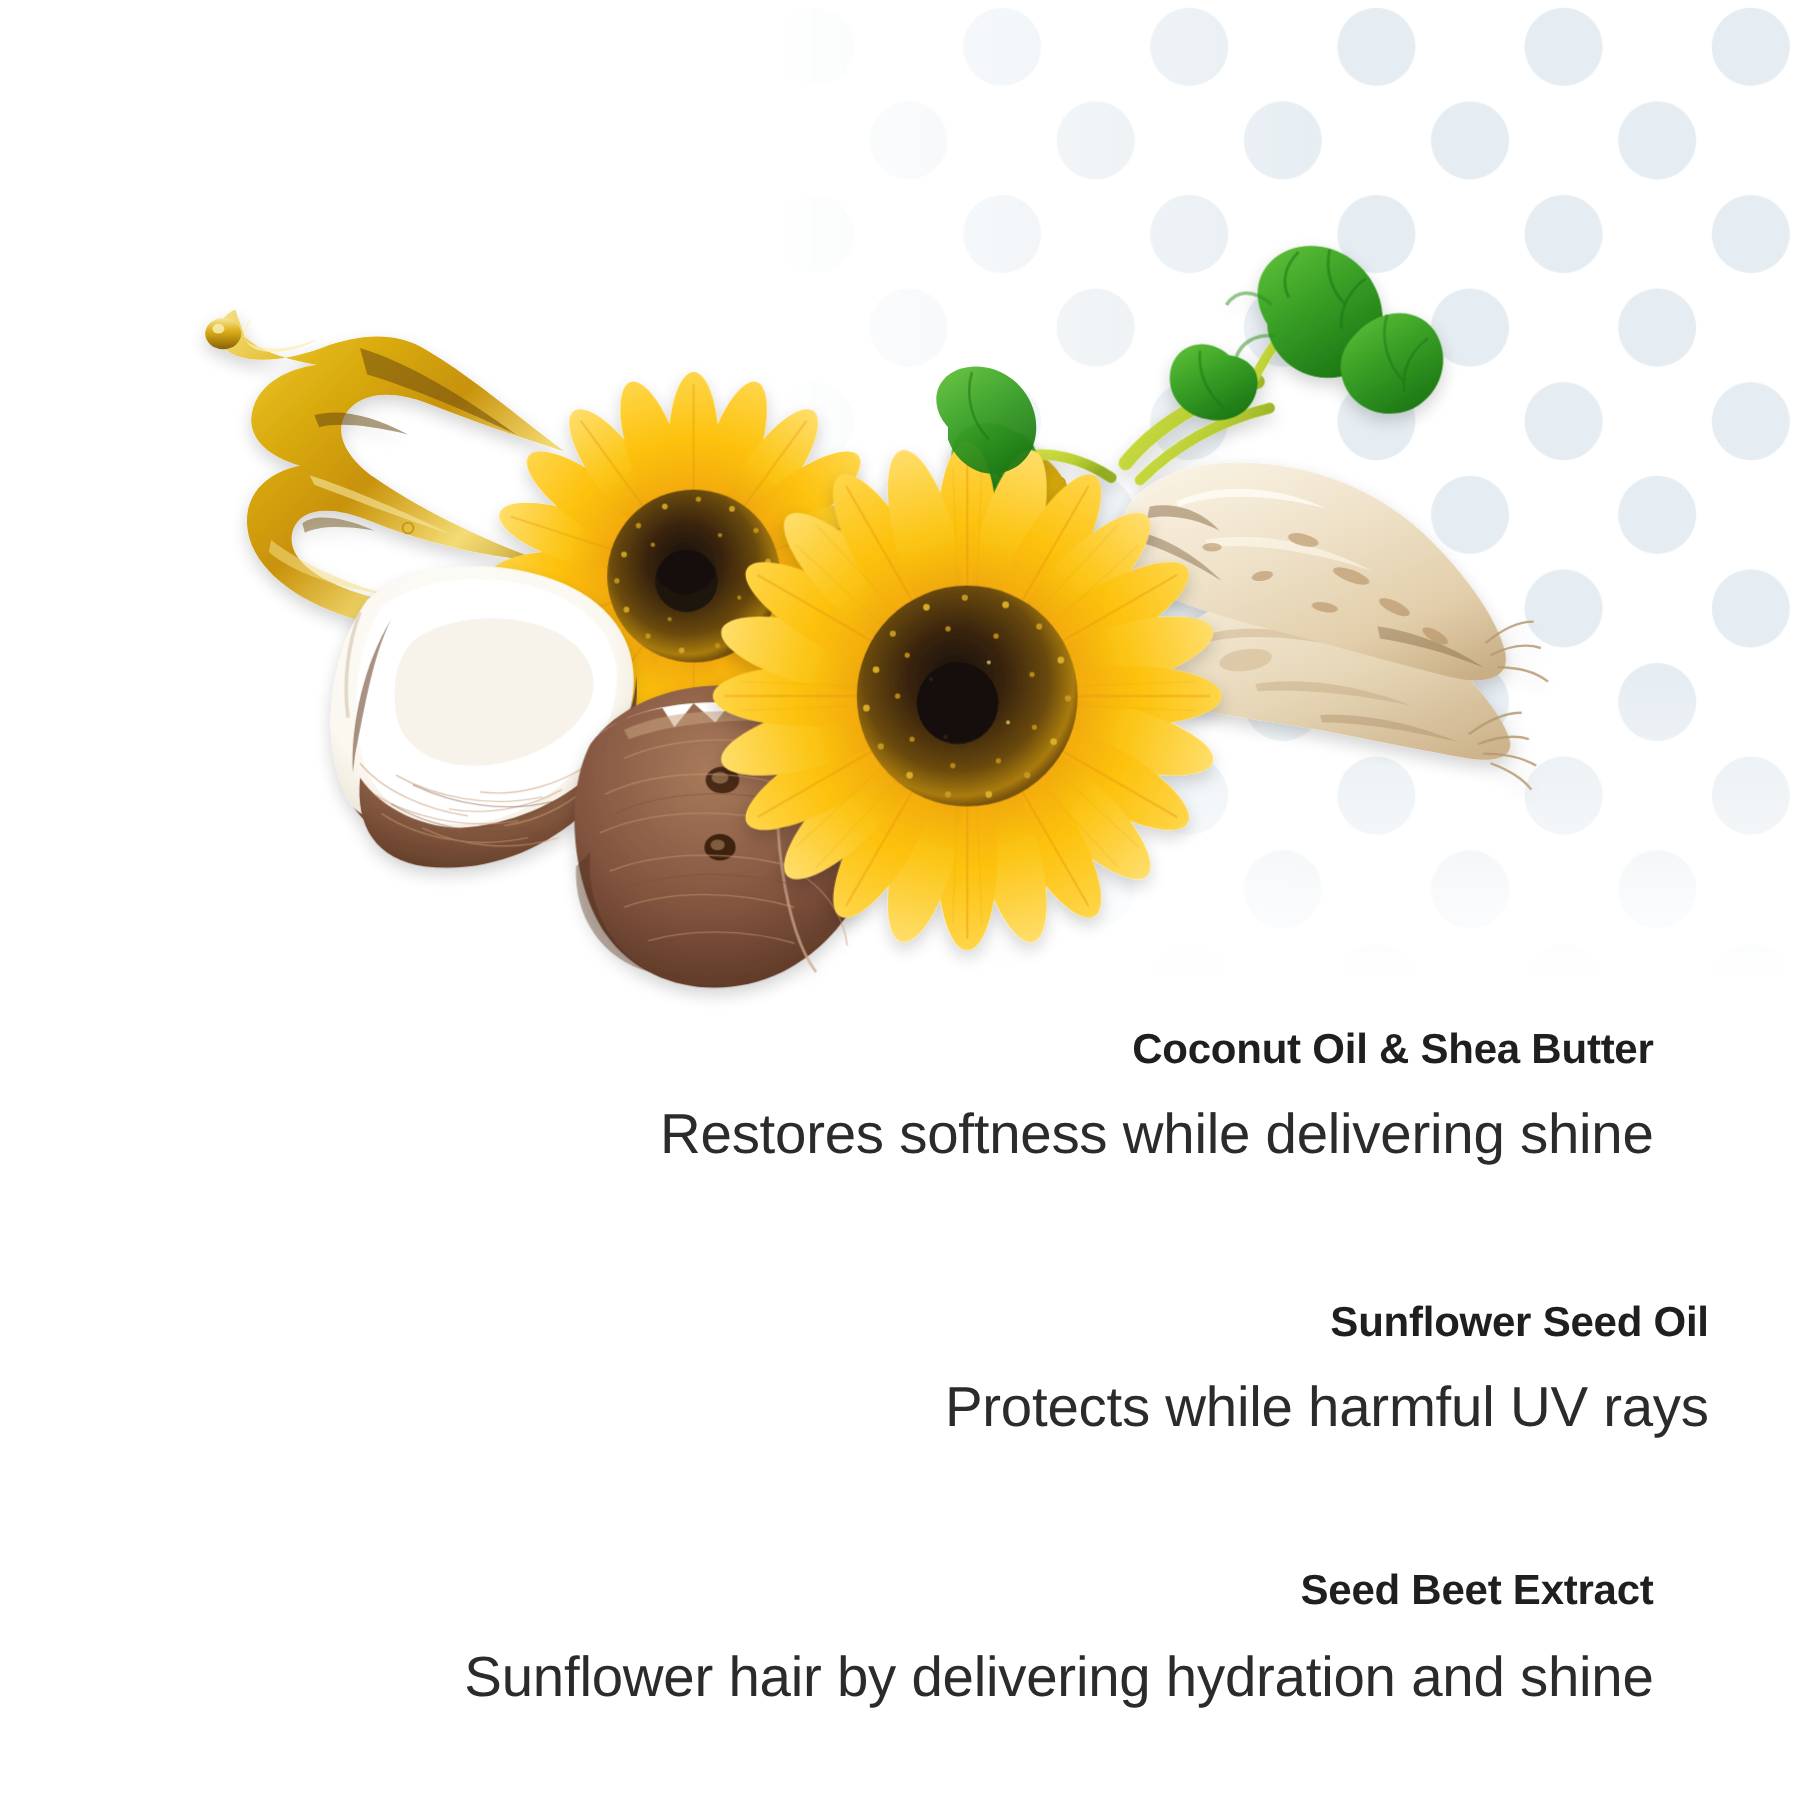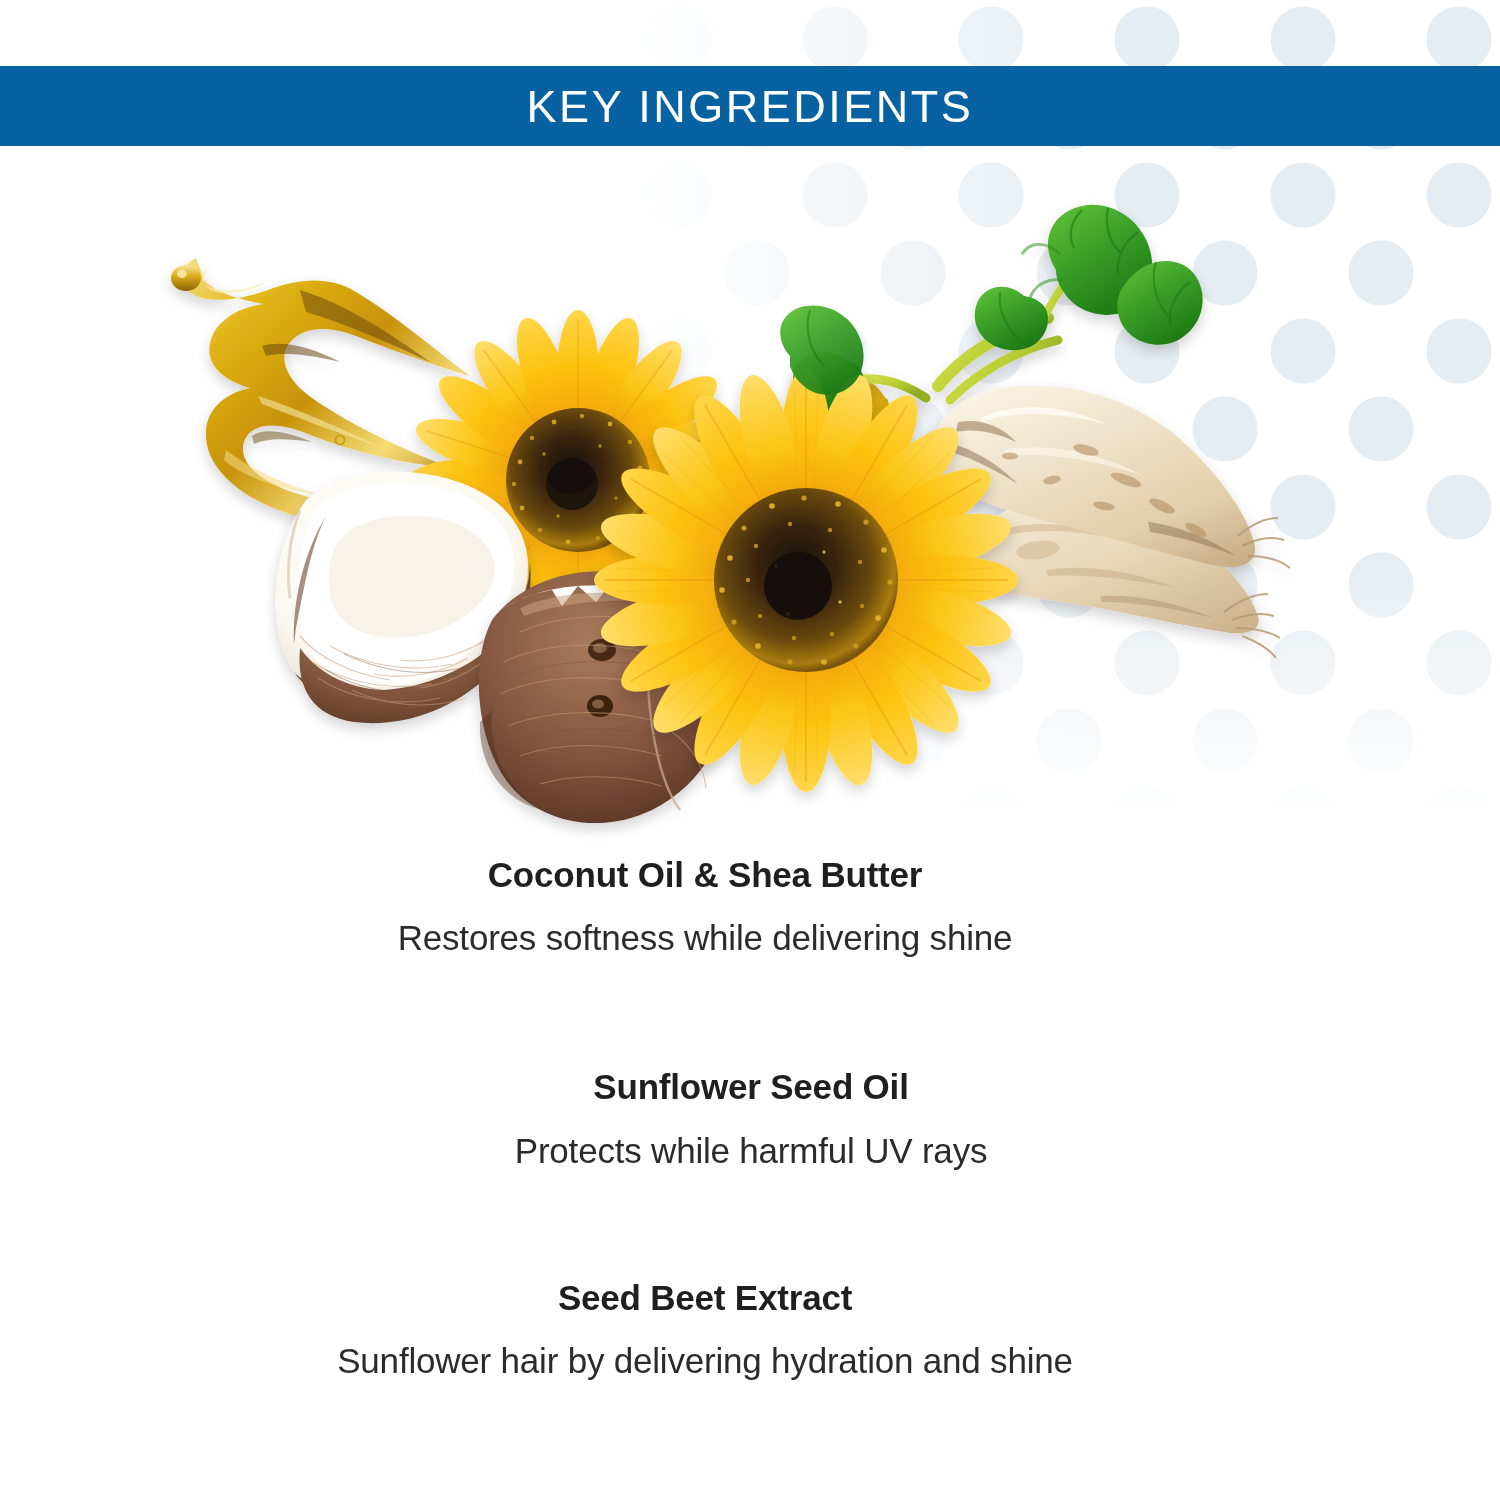--- a/index.html
+++ b/index.html
@@ -46,51 +46,48 @@
     line-height:1;
     white-space:nowrap;
   }
 
   
   .hero{position:absolute;left:0;top:150px;width:1500px;height:680px;}
   .hero svg{position:absolute;left:0;top:0;width:1500px;height:680px;overflow:visible;}
 
   
   .ingredients{position:absolute;left:0;top:855px;width:1500px;}
-  .ing-block{width:1378px;text-align:center;padding-left:16px;}
+  .ing-block{width:1378px;text-align:right;}
   .ing-block.b1{margin-top:0;}
   .ing-block.b2{margin-top:108px;margin-left:46px;}
   .ing-block.b3{margin-top:106px;}
   .ing-name{
     font-size:35px;
     font-weight:700;
     color:#201f1f;
     letter-spacing:-0.2px;
     line-height:1.15;
   }
   .ing-desc{
     margin-top:22px;
-    font-size:35px;
+    font-size:47px;
     font-weight:400;
     color:#2c2b2b;
     letter-spacing:-0.2px;
     line-height:1.2;
   }
 </style>
 </head>
 <body>
 
 <div class="page">
 
   <div class="dot-pattern"></div>
   <div class="dot-fade-bottom"></div>
 
-  <div class="banner">
-    <div class="banner-title">KEY INGREDIENTS</div>
-  </div>
 
   <div class="hero">
     <svg viewBox="0 0 1500 680" xmlns="http://www.w3.org/2000/svg">
       <defs>
 
         <linearGradient id="oilA" x1="0" y1="0" x2="1" y2="1">
           <stop offset="0%" stop-color="#F6E08A"></stop>
           <stop offset="22%" stop-color="#E0B413"></stop>
           <stop offset="48%" stop-color="#C8920A"></stop>
           <stop offset="70%" stop-color="#F4DC74"></stop>

